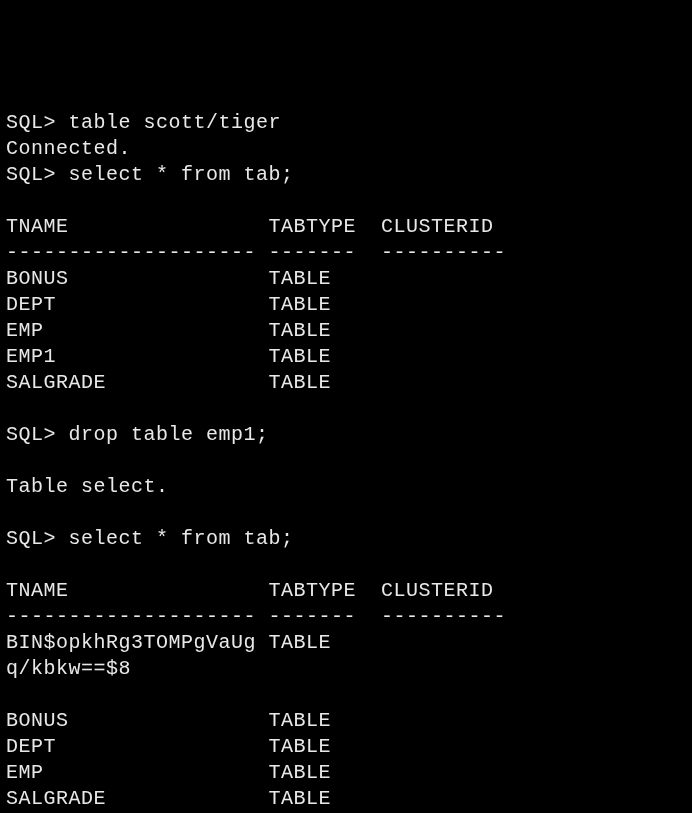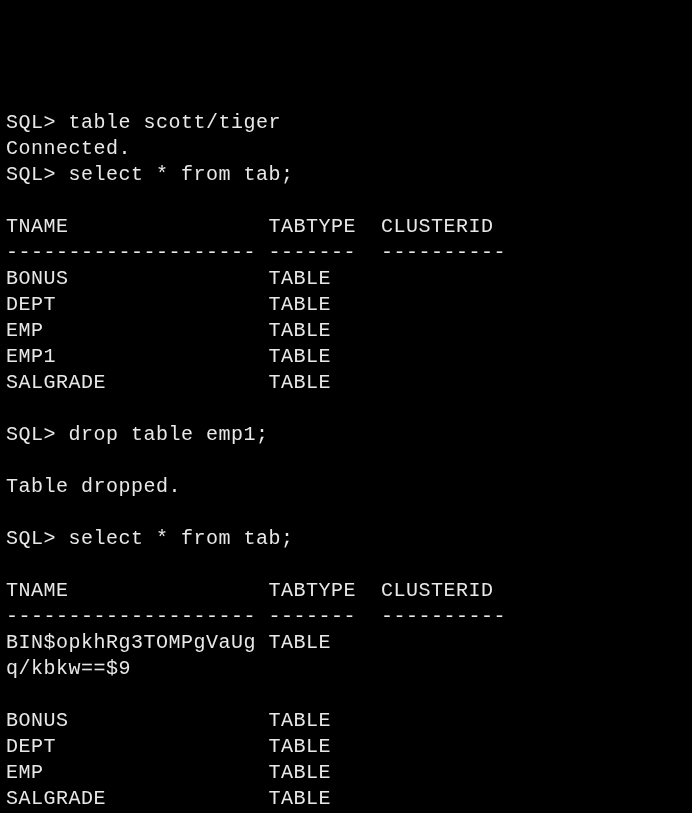--- a/index.html
+++ b/index.html
@@ -26,28 +26,28 @@
 <span>TNAME</span>                <span>TABTYPE</span>  <span>CLUSTERID</span>
 <span>--------------------</span> <span>-------</span>  <span>----------</span>
 <span><span>BONUS</span>                <span>TABLE</span></span>
 <span><span>DEPT</span>                 <span>TABLE</span></span>
 <span><span>EMP</span>                  <span>TABLE</span></span>
 <span><span>EMP1</span>                 <span>TABLE</span></span>
 <span><span>SALGRADE</span>             <span>TABLE</span></span>
 
 <span>SQL&gt;</span> <span>drop table emp1;</span>
 
-<span>Table dropped.</span>
+<span>Table select.</span>
 
 <span>SQL&gt;</span> <span>select * from tab;</span>
 
 <span>TNAME</span>                <span>TABTYPE</span>  <span>CLUSTERID</span>
 <span>--------------------</span> <span>-------</span>  <span>----------</span>
 <span><span>BIN$opkhRg3TOMPgVaUg</span> <span>TABLE</span></span>
-<span>q/kbkw==$9</span>
+<span>q/kbkw==$8</span>
 
 <span><span>BONUS</span>                <span>TABLE</span></span>
 <span><span>DEPT</span>                 <span>TABLE</span></span>
 <span><span>EMP</span>                  <span>TABLE</span></span>
 <span><span>SALGRADE</span>             <span>TABLE</span></span>
 
  </span>
 
 
 

